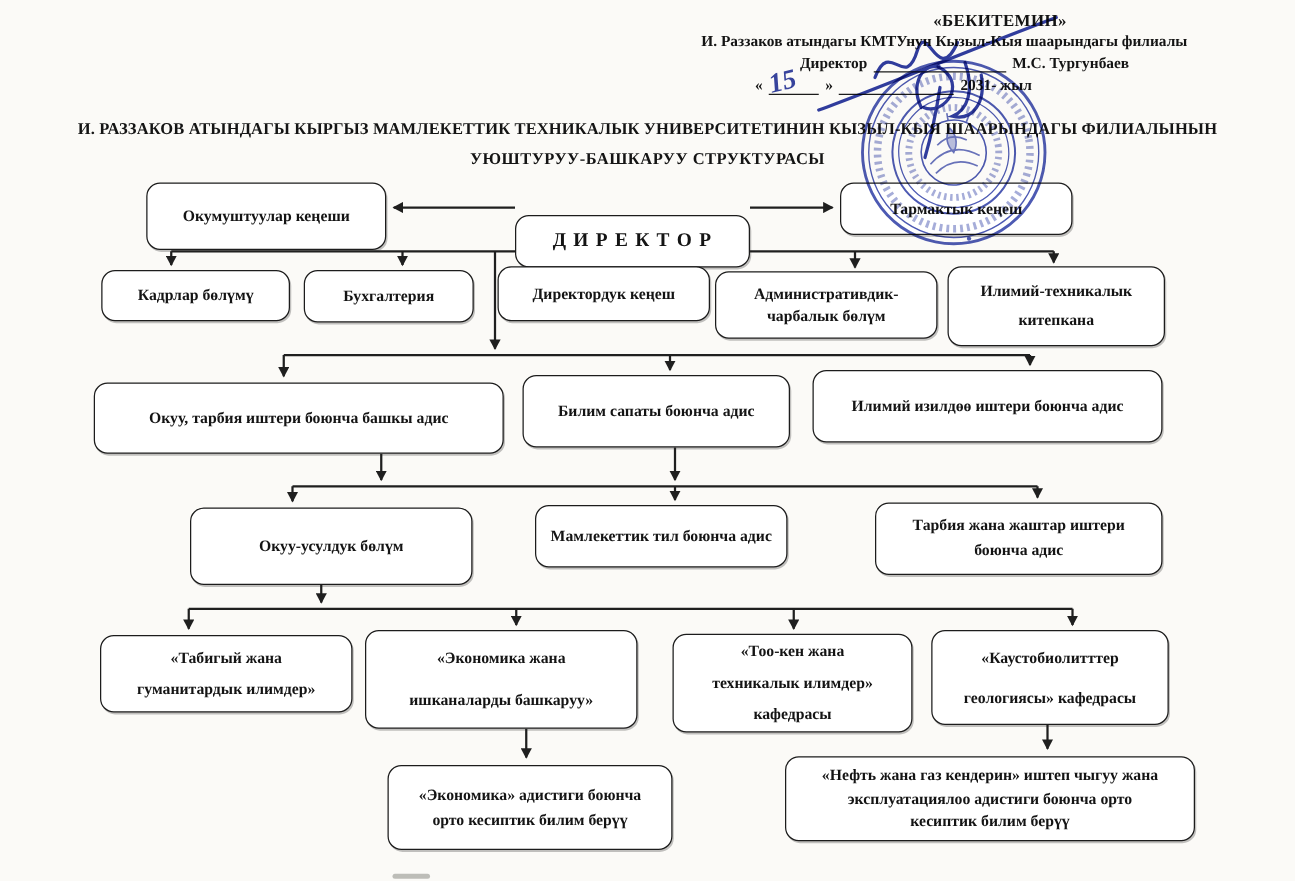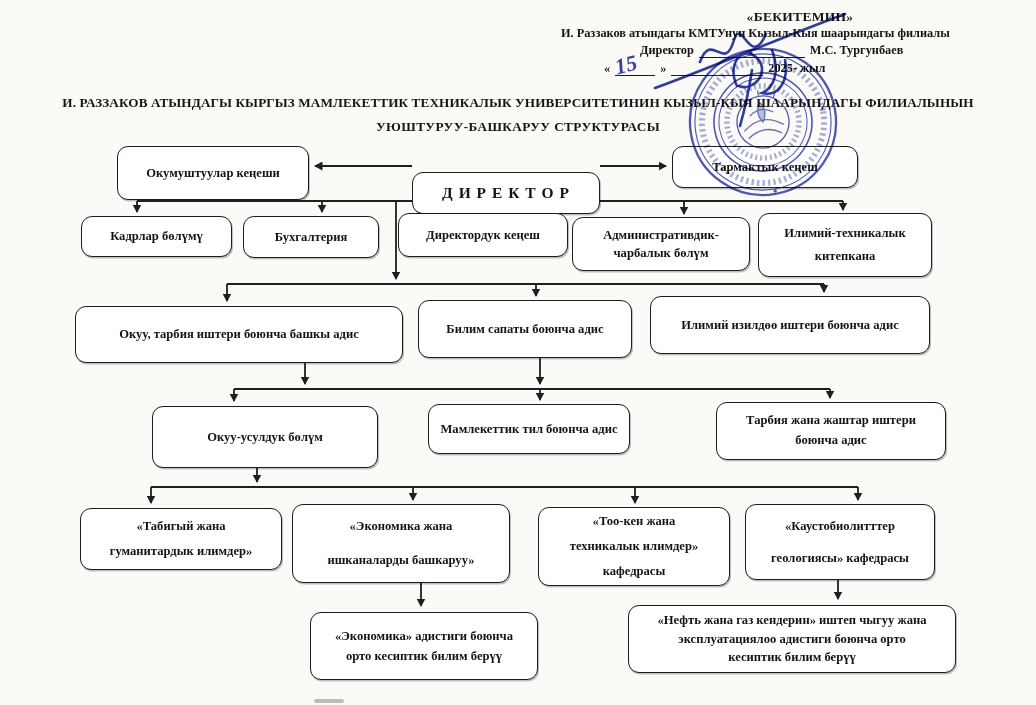--- a/index.html
+++ b/index.html
@@ -55,21 +55,21 @@
   <div class="hdr hdr-dir hdr-row">
     <span>Директор</span>
     <span class="blank b105"></span>
     <span>М.С. Тургунбаев</span>
   </div>
   <div class="hdr hdr-date hdr-row">
     <span>«</span>
     <span class="blank b38"></span>
     <span>»</span>
     <span class="blank b90"></span>
-    <span>2025- жыл</span>
+    <span>2031- жыл</span>
   </div>
   <div class="hand-15">15</div>
 
   <div class="title-line t1">И. РАЗЗАКОВ АТЫНДАГЫ КЫРГЫЗ МАМЛЕКЕТТИК ТЕХНИКАЛЫК УНИВЕРСИТЕТИНИН КЫЗЫЛ-КЫЯ ШААРЫНДАГЫ ФИЛИАЛЫНЫН</div>
   <div class="title-line t2">УЮШТУРУУ-БАШКАРУУ СТРУКТУРАСЫ</div>
 
   <svg class="wires" width="1036" height="705" viewBox="0 0 1036 705">
     <defs>
       <marker id="ah" markerWidth="10" markerHeight="9" refX="7.5" refY="4.5" orient="auto" markerUnits="userSpaceOnUse">
         <path d="M0,0 L8.5,4.5 L0,9 z" fill="#1f1f1f"></path>
@@ -124,21 +124,21 @@
 китепкана</div>
   <div class="node" style="left:572px;top:217px;width:178px;height:54px;line-height:1.45">Административдик-
 чарбалык бөлүм</div>
 
   <div class="node" style="left:75px;top:306px;width:328px;height:57px">Окуу, тарбия иштери боюнча башкы адис</div>
   <div class="node" style="left:418px;top:300px;width:214px;height:58px">Билим сапаты боюнча адис</div>
   <div class="node" style="left:650px;top:296px;width:280px;height:58px">Илимий изилдөө иштери боюнча адис</div>
 
   <div class="node" style="left:152px;top:406px;width:226px;height:62px">Окуу-усулдук бөлүм</div>
   <div class="node" style="left:428px;top:404px;width:202px;height:50px">Мамлекеттик тил боюнча адис</div>
-  <div class="node" style="left:716px;top:402px;width:230px;height:58px;line-height:1.55">Тарбия жана жаштар иштери
+  <div class="node" style="left:700px;top:402px;width:230px;height:58px;line-height:1.55">Тарбия жана жаштар иштери
 боюнча адис</div>
 
   <div class="node" style="left:80px;top:508px;width:202px;height:62px;line-height:1.95">«Табигый жана
 гуманитардык илимдер»</div>
   <div class="node" style="left:292px;top:504px;width:218px;height:79px;line-height:2.65">«Экономика жана
 ишканаларды башкаруу»</div>
   <div class="node" style="left:538px;top:507px;width:192px;height:79px;line-height:2.0">«Тоо-кен жана
 техникалык илимдер»
 кафедрасы</div>
   <div class="node" style="left:745px;top:504px;width:190px;height:76px;line-height:2.55">«Каустобиолитттер

